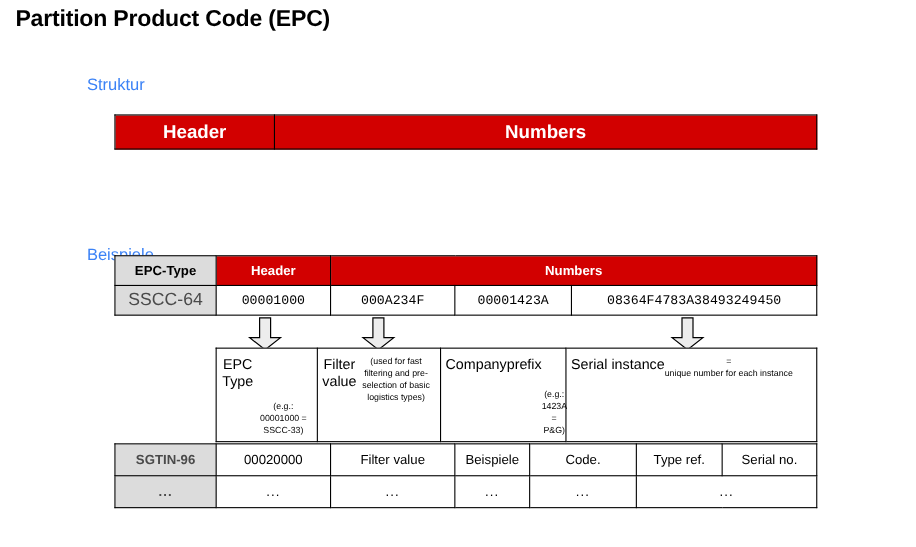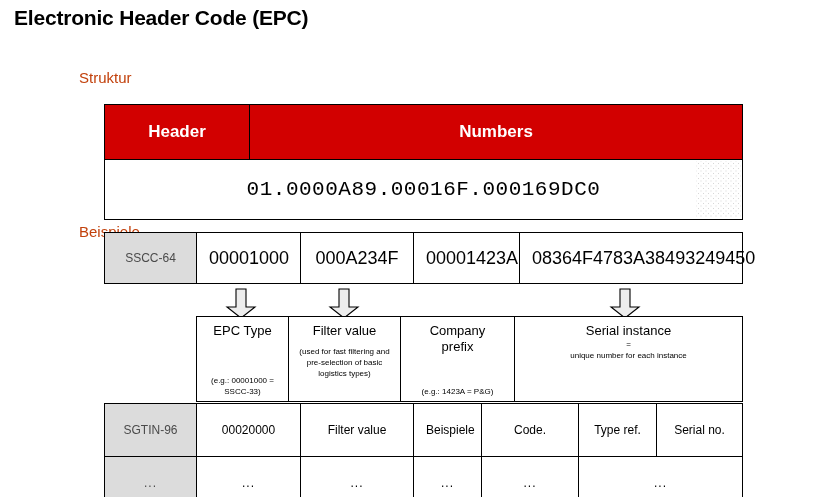--- a/index.html
+++ b/index.html
@@ -25,35 +25,35 @@
     font-weight: bold;
     letter-spacing: -0.2px;
     color: #000;
   }
 
   
   .section-label {
     position: absolute;
     font-size: 15px;
     font-weight: normal;
-    color: #c2410c;
+    color: #3b82f6;
   }
   #label-struktur { left: 79px; top: 69px; }
   #label-beispiele { left: 79px; top: 199px; margin-top: 24px; }
 
   
   .tbl {
     position: absolute;
     border-collapse: collapse;
     table-layout: fixed;
     background: #fff;
   }
   .tbl td {
     border: 1px solid #000;
-    padding: 12px;
+    padding: 0;
     text-align: center;
     vertical-align: middle;
     font-size: 11px;
     color: #000;
     background: #fff;
   }
   .hdr-red {
     background: #D20000 !important;
     color: #ffffff !important;
     font-weight: bold;
@@ -99,28 +99,28 @@
   
   #beispiele-top-table {
     left: 104px;
     top: 232px;
     width: 638px;
   }
   #beispiele-top-table td {
     height: 26px;
   }
   #beispiele-top-table td.hdr-red { font-size: 12px; }
-  #beispiele-top-table td.cell-gray { font-size: 12px; font-weight: normal; }
+  #beispiele-top-table td.cell-gray { font-size: 16px; font-weight: normal; }
   #beispiele-top-table td.epc-type-head {
     background: #DCDCDC !important;
     color: #000 !important;
     font-weight: bold;
     font-size: 12px;
   }
-  #beispiele-top-table td.data { font-size: 18px; font-weight: normal; }
+  #beispiele-top-table td.data { font-size: 12px; font-weight: normal; font-family: Liberation Mono, monospace; }
 
   
   .arrow {
     position: absolute;
     width: 34px;
     height: 32px;
   }
   .arrow svg { display: block; }
 
   
@@ -140,81 +140,80 @@
     display: block;
   }
   .desc-sub {
     font-size: 8px;
     line-height: 11px;
     display: block;
   }
   .desc-spacer { display: block; height: 7px; }
   .desc-cell-inner {
     display: flex;
-    flex-direction: column;
+    flex-direction: row;
     height: 100%;
     justify-content: flex-start;
   }
   .desc-eg {
     font-size: 8px;
     line-height: 11px;
     display: block;
     margin-top: auto;
   }
 
   
   #beispiele-bot-table {
     left: 104px;
     top: 403px;
     width: 638px;
   }
   #beispiele-bot-table td {
     height: 28px;
     font-size: 12px;
   }
-  #beispiele-bot-table td.cell-gray { font-weight: normal; }
+  #beispiele-bot-table td.cell-gray { font-weight: bold; }
   .dots { color: #555; font-size: 12px; letter-spacing: 1px; }
 </style>
 </head>
 <body>
 
-<div id="page-title">Electronic Header Code (EPC)</div>
+<div id="page-title">Partition Product Code (EPC)</div>
 
 <div class="section-label" id="label-struktur">Struktur</div>
 
 <table class="tbl" id="struktur-table">
   <colgroup>
     <col style="width:145px">
     <col style="width:493px">
   </colgroup>
   <tbody>
     <tr>
       <td class="hdr-red">Header</td>
       <td class="hdr-red">Numbers</td>
-    </tr>
-    <tr>
-      <td class="value-row" colspan="2">
-        <span>01.0000A89.00016F.000169DC0</span>
-        <span class="hatch"></span>
-      </td>
     </tr>
   </tbody>
 </table>
 
 <div class="section-label" id="label-beispiele">Beispiele</div>
 
 <table class="tbl" id="beispiele-top-table">
   <colgroup>
     <col style="width:92px">
     <col style="width:104px">
     <col style="width:113px">
     <col style="width:106px">
     <col style="width:223px">
   </colgroup>
   <tbody>
+    <tr>
+      <td class="epc-type-head">EPC-Type</td>
+      <td class="hdr-red">Header</td>
+      <td class="hdr-red" colspan="3">Numbers</td>
+    </tr>
     <tr>
       <td class="cell-gray">SSCC-64</td>
       <td class="data">00001000</td>
       <td class="data">000A234F</td>
       <td class="data">00001423A</td>
       <td class="data">08364F4783A38493249450</td>
     </tr>
   </tbody>
 </table>
 

